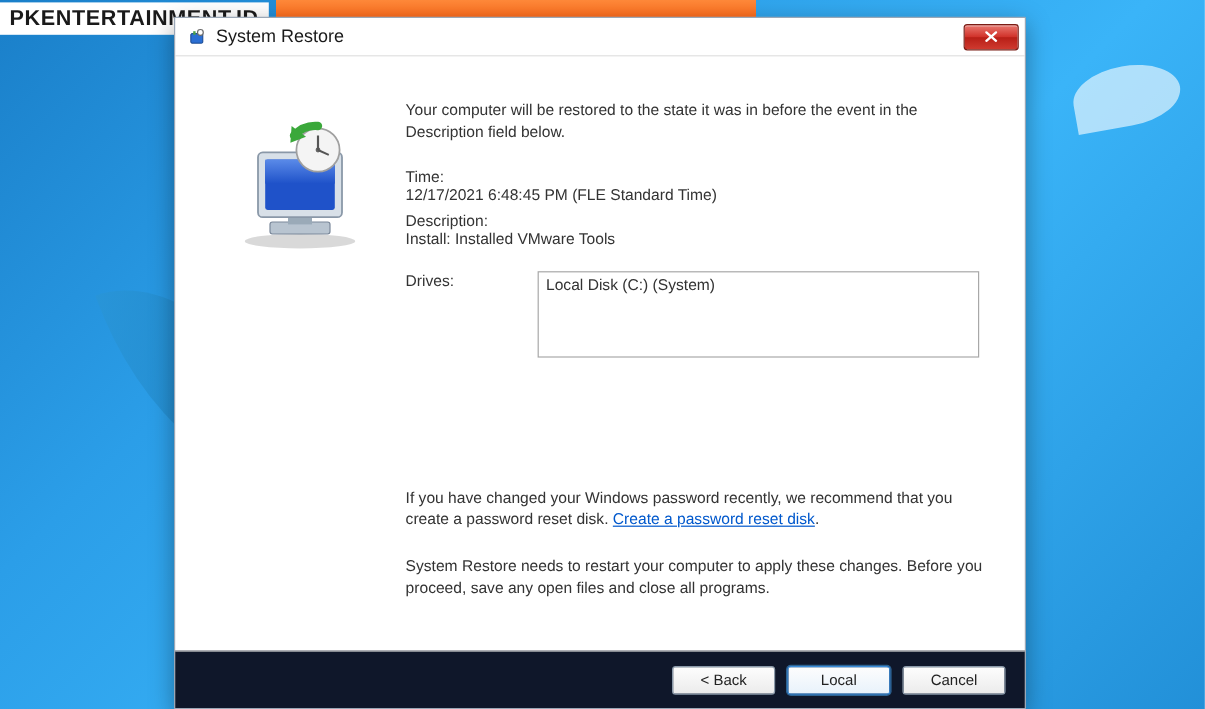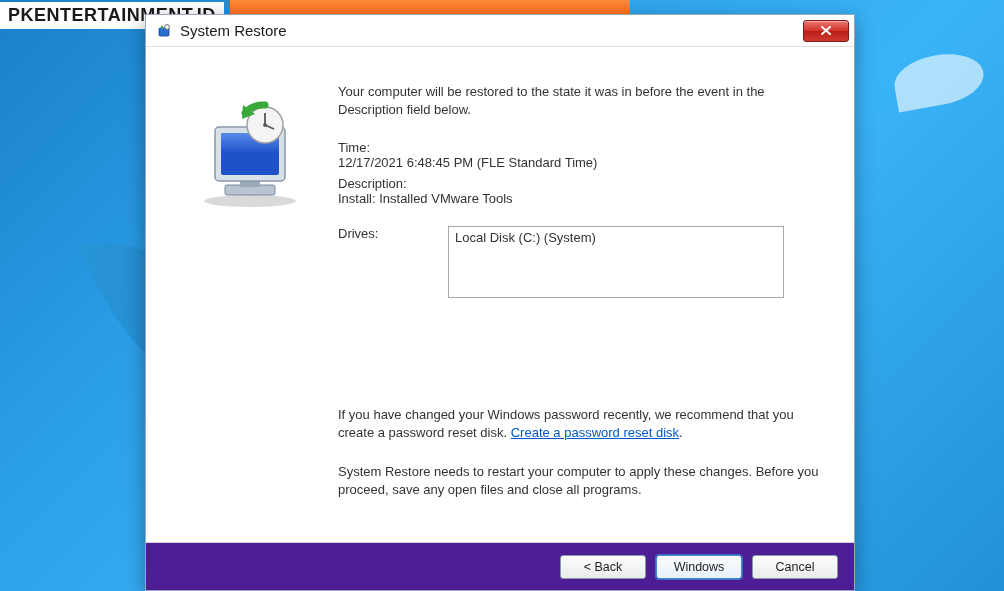--- a/index.html
+++ b/index.html
@@ -146,21 +146,21 @@
     }
     .kv-value { flex: 1; }
     .drives-row {
       display: flex;
       font-size: 13px;
       color: #333;
       margin-top: 20px;
       gap: 10px;
     }
     .drives-box {
-      width: 336px;
+      width: 368px;
       height: 72px;
       border: 1px solid #a8a8a8;
       padding: 3px 6px;
       font-size: 13px;
       background: #fff;
     }
     .link {
       color: #0058cc;
       text-decoration: underline;
       font-size: 13px;
@@ -179,21 +179,21 @@
     .info-block {
       margin-top: 108px;
       font-size: 13px;
       color: #333;
       line-height: 1.35;
     }
     .info-block p { margin-bottom: 22px; }
     .footer {
       height: 48px;
       border-top: 1px solid #d8d8d8;
-      background: #4c1d95;
+      background: #0f172a;
       display: flex;
       align-items: center;
       justify-content: flex-end;
       padding: 0 16px;
       gap: 10px;
     }
     .btn {
       min-width: 86px;
       height: 24px;
       font-size: 12.5px;
@@ -283,16 +283,16 @@
         <p>
           <span>If you have changed your Windows password recently, we recommend that you create a password reset disk. </span><a class="link">Create a password reset disk</a><span>.</span>
         </p>
         <p>System Restore needs to restart your computer to apply these changes. Before you proceed, save any open files and close all programs.</p>
       </div>
     </div>
   </div>
 
   <div class="footer">
     <button class="btn">&lt; Back</button>
-    <button class="btn primary">Windows</button>
+    <button class="btn primary">Local</button>
     <button class="btn">Cancel</button>
   </div>
 </div>
 
 </body></html>

